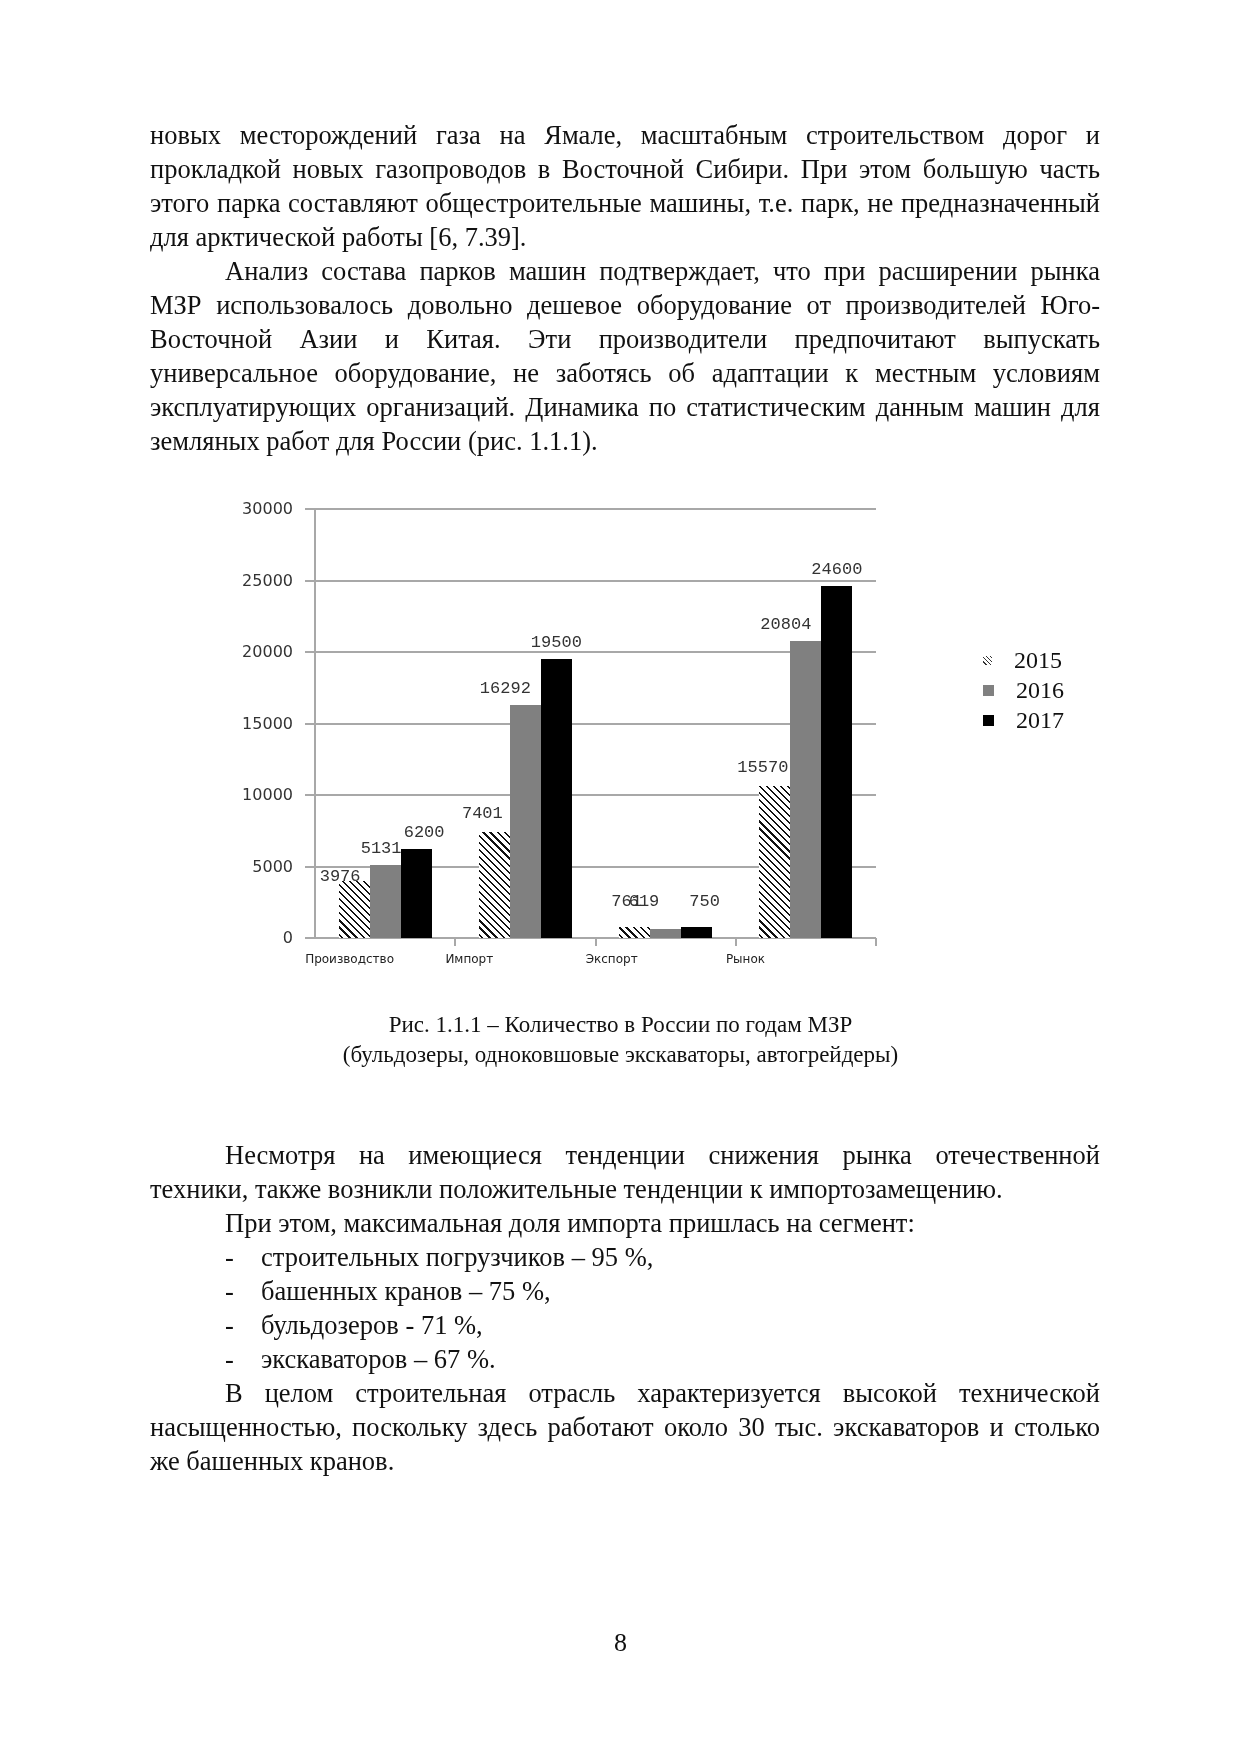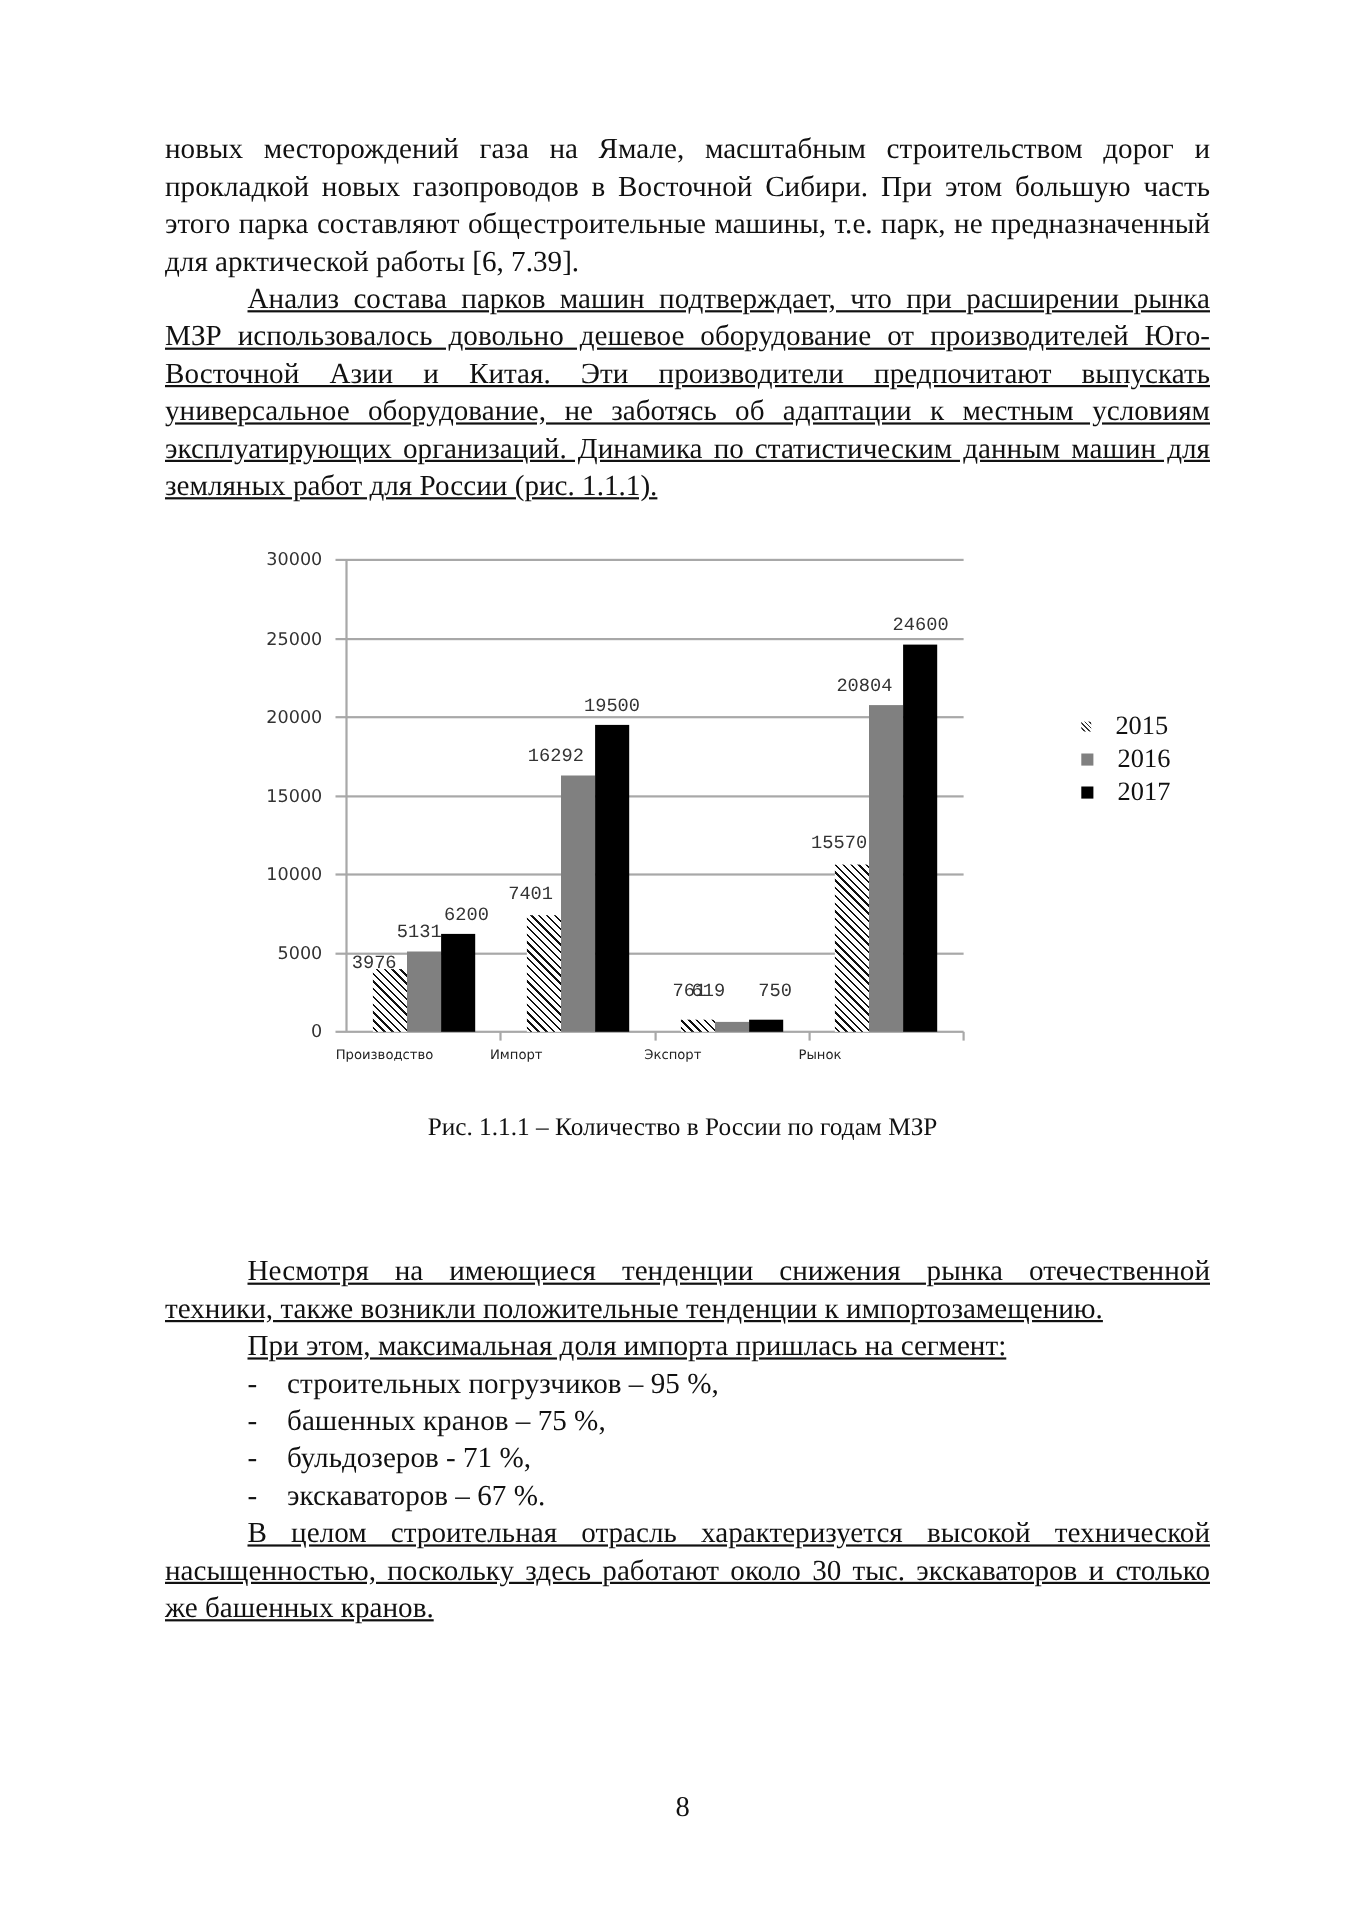--- a/index.html
+++ b/index.html
@@ -1,21 +1,21 @@
 <!DOCTYPE html>
 <html><head>
 <meta charset="utf-8">
 <style>
   html, body { margin:0; padding:0; background:#ffffff; }
   body { width:1241px; height:1755px; position:relative; overflow:hidden;
          font-family:"Liberation Serif", "DejaVu Serif", serif; color:#111; }
   .text-block { position:absolute; left:150px; width:950px; font-size:26.5px; line-height:34px;
                 text-align:justify; }
   .text-block p { margin:0; }
-  .indent { text-indent:75px;text-decoration:underline; }
+  .indent { text-indent:75px; }
   .lastline { text-align-last:left; }
   #block1 { top:118px; }
   #block2 { top:1138px; }
   .list-item { display:flex; padding-left:75px; }
   .list-item .dash { width:36px; }
   .chart { position:absolute; left:0; top:0; width:1241px; height:1000px; pointer-events:none; }
   .chart * { pointer-events:auto; }
   .tick-label { position:absolute; font-family:"DejaVu Sans", sans-serif; font-size:16px; color:#333;
                 text-align:right; width:90px; }
   .cat-label { position:absolute; font-family:"DejaVu Sans", sans-serif; font-size:12px; color:#222;
@@ -105,20 +105,21 @@
     <span>2016</span>
   </div>
   <div class="legend-item">
     <span class="legend-swatch s2017"></span>
     <span>2017</span>
   </div>
 </div>
 
 <div class="caption">
   <div>Рис. 1.1.1 – Количество в России по годам МЗР</div>
+  <div>(бульдозеры, одноковшовые экскаваторы, автогрейдеры)</div>
 </div>
 
 <div class="text-block" id="block2">
   <p class="indent lastline">Несмотря на имеющиеся тенденции снижения рынка отечественной техники, также возникли положительные тенденции к импортозамещению.</p>
   <p class="indent lastline">При этом, максимальная доля импорта пришлась на сегмент:</p>
   <div class="list-item">
     <span class="dash">-</span>
     <span>строительных погрузчиков – 95 %,</span>
   </div>
   <div class="list-item">

